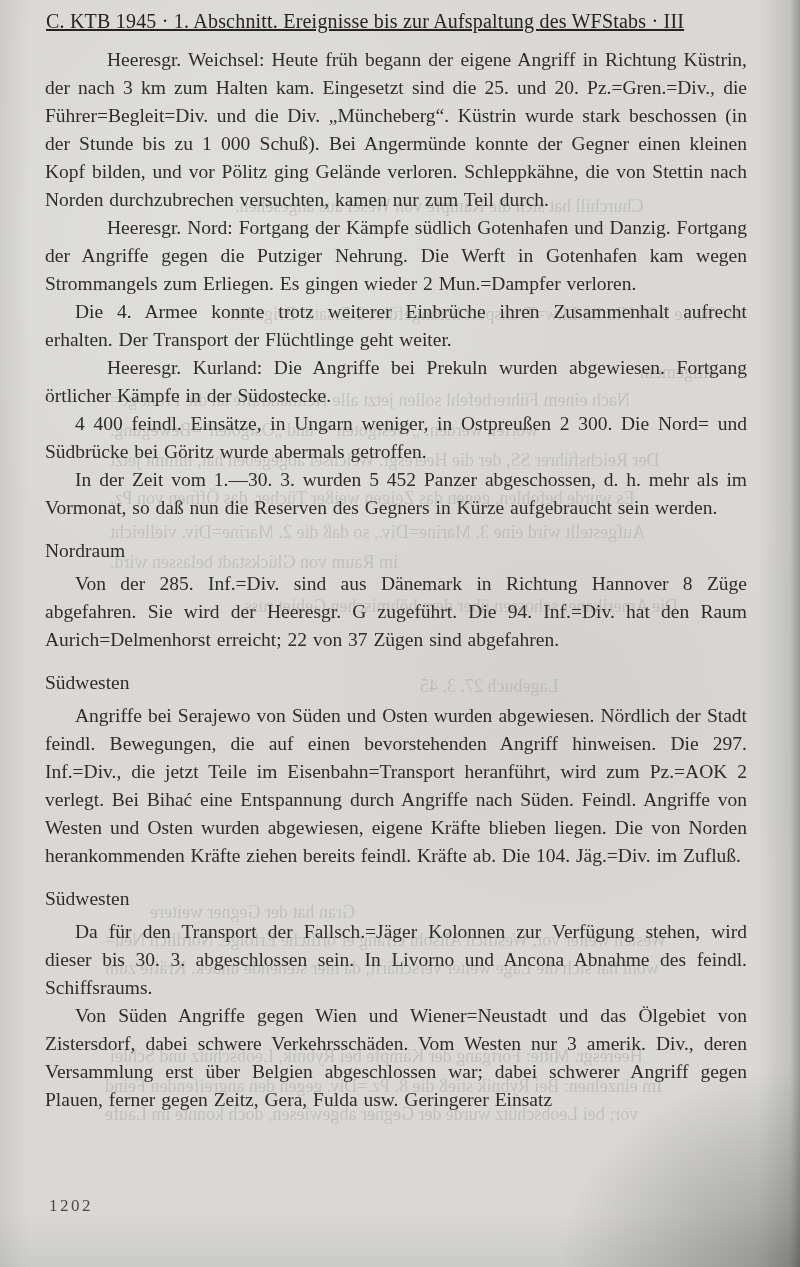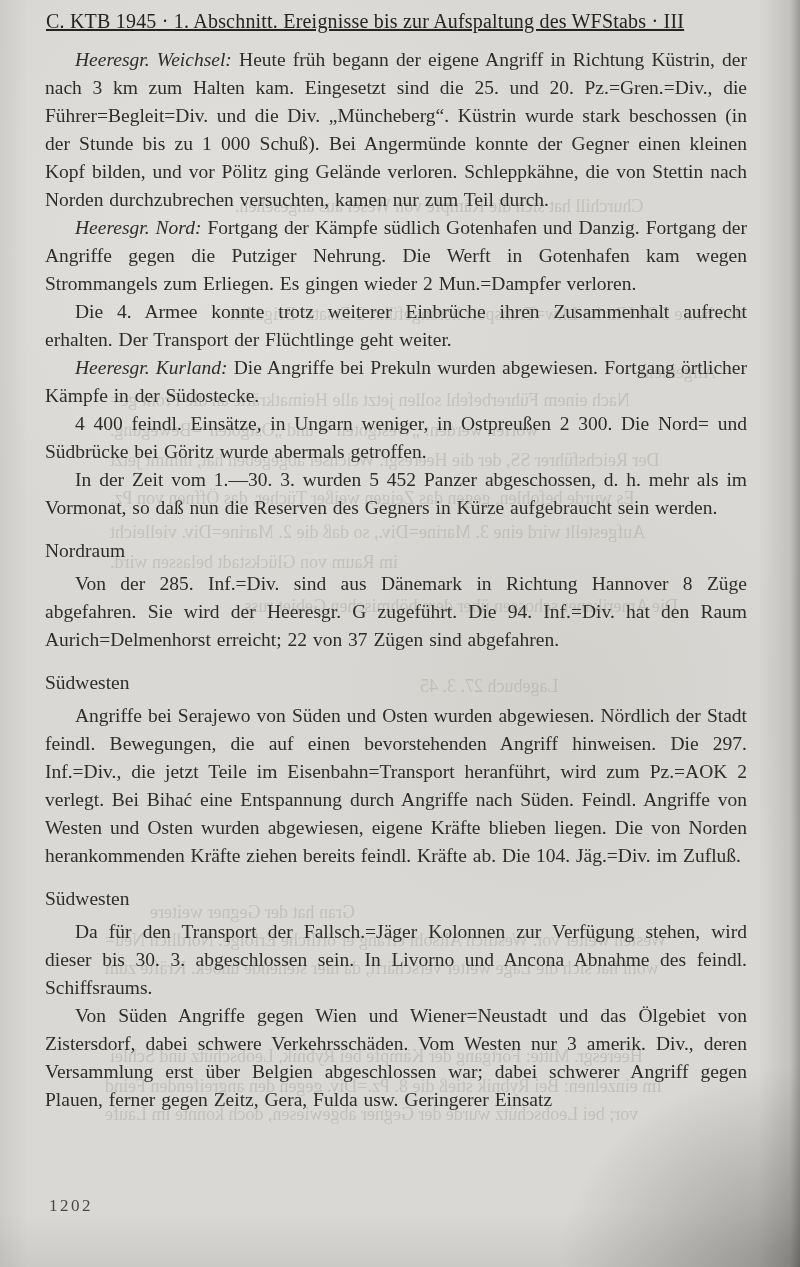--- a/index.html
+++ b/index.html
@@ -24,21 +24,21 @@
     font-size:20px;letter-spacing:0.2px;color:#262420;
     white-space:nowrap;
     text-decoration:underline;
   }
   .body-text{
     position:absolute;left:45px;top:46px;width:702px;
     font-size:19.5px;line-height:28px;
     text-align:justify;
   }
   .paragraph{margin:0;text-indent:30px;word-spacing:1px;}
-  .paragraph .lead{font-style:italic;}
+  .paragraph .lead{margin-left:32px;}
   .section-heading{
     font-size:19.5px;
     margin:15px 0 5px 0;text-indent:0;
   }
   .page-number{
     position:absolute;left:49px;top:1196px;
     font-size:17px;letter-spacing:2.5px;color:#4a4845;
   }
   .bleed-layer{position:absolute;inset:0;pointer-events:none;}
   .bleed-line{

